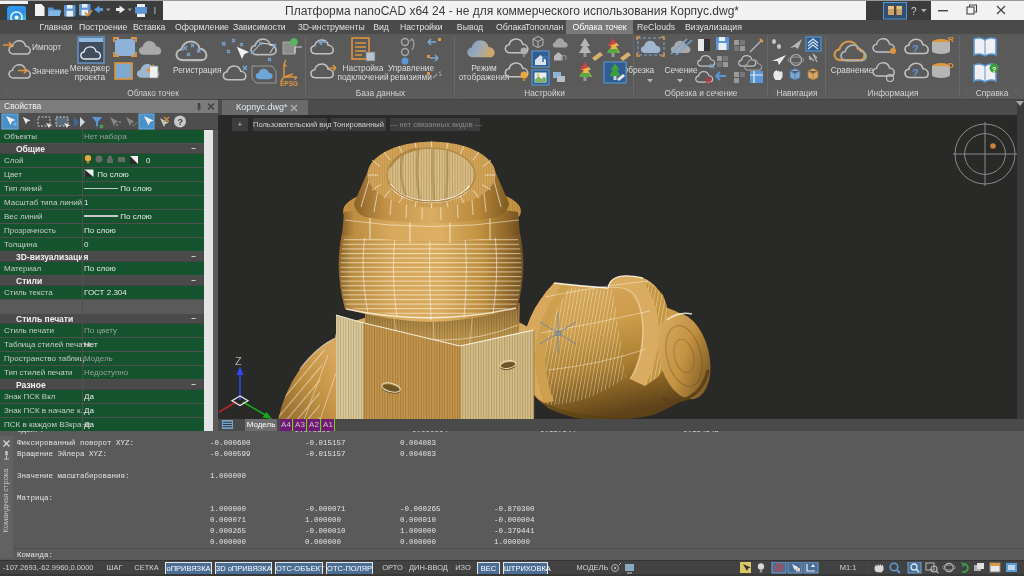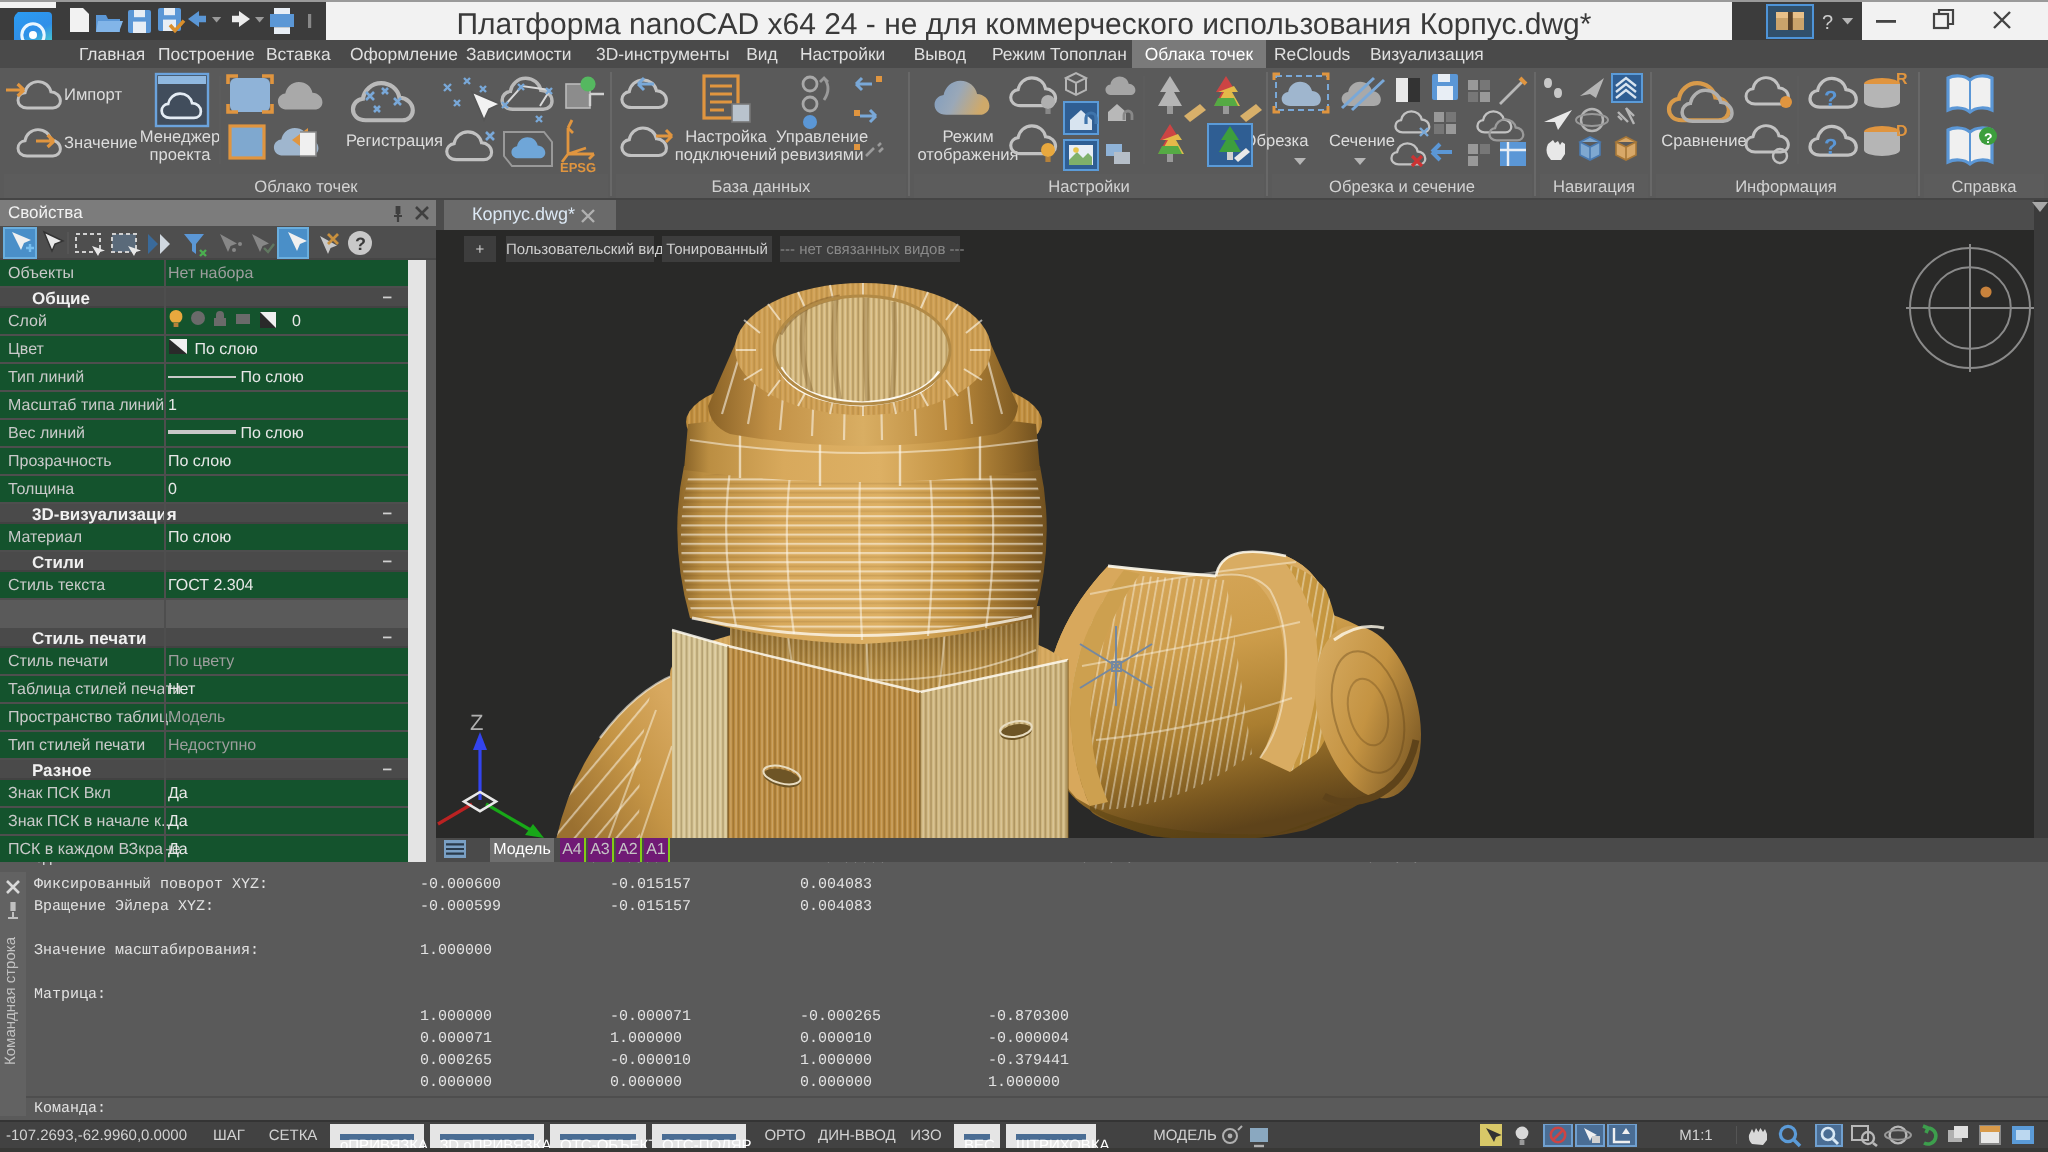--- a/index.html
+++ b/index.html
@@ -1,19 +1,19 @@
 <!DOCTYPE html>
 <html><head><meta charset="utf-8">
 <style>
 *{margin:0;padding:0;box-sizing:border-box}
 html,body{width:1024px;height:576px;overflow:hidden;background:#202020;font-family:"Liberation Sans",sans-serif}
 #app{position:relative;width:1024px;height:576px}
 .abs{position:absolute}
 #titlebar{left:0;top:0;width:1024px;height:20px;background:#f2f2f2}
-#titletext{left:0;top:4px;width:1024px;text-align:center;font-size:15px;color:#3a3a3a}
+#titletext{left:0;top:4px;width:1024px;text-align:center;font-size:12px;color:#3a3a3a}
 #tabrow{left:0;top:20px;width:1024px;height:14px;background:#4a4a4a}
 .rtab{position:absolute;top:0;height:14px;line-height:15px;font-size:8.7px;color:#e0e0e0;text-align:center;white-space:nowrap}
 .rtab.sel{background:#7a7a7a;color:#fff}
 #ribbon{left:0;top:34px;width:1024px;height:66px;background:#5a5a5a;border-bottom:1px solid #454545}
 .gsep{position:absolute;top:2px;height:62px;width:1px;background:#484848;border-right:1px solid #686868}
 .glabel{position:absolute;top:53px;height:12px;font-size:8.3px;color:#d2d2d2;text-align:center;line-height:13px;background:#5c5c5c}
 .btxt{position:absolute;font-size:8.3px;color:#dcdcdc;text-align:center;line-height:9px;white-space:nowrap}
 #proppanel{left:0;top:100px;width:218px;height:332px;background:#5a5a5a}
 #prophead{left:0;top:0;width:224px;height:13px;background:#7c7c7c;color:#f2f2f2;font-size:8.5px;line-height:13px;padding-left:4px}
 #proptools{left:0;top:13px;width:218px;height:17px;background:#4e4e4e;border-bottom:1px solid #454545}
@@ -29,21 +29,21 @@
 #viewport{left:218px;top:115px;width:806px;height:304px;background:#292928;overflow:hidden}
 .vbtn{position:absolute;top:3px;height:13px;background:#3d3d3d;color:#cfcfcf;font-size:7.5px;line-height:13px;text-align:center}
 #modelstrip{left:218px;top:419px;width:806px;height:12px;background:#4a4a4a}
 .mtab{position:absolute;top:0;height:12px;font-size:8px;line-height:12px;text-align:center;color:#c6c6c6;background:#701a75;border-right:1px solid #84cc16}
 #console{left:0;top:431px;width:1024px;height:129px;background:#5a5a5a;overflow:hidden}
 #consoletab{left:0;top:5px;width:13px;height:122px;background:#626262}
 .cline{position:absolute;left:0;width:1024px;height:11px;font-family:"Liberation Mono",monospace;font-size:7.5px;color:#e2e2e2}
 .cline span{position:absolute;top:0;white-space:pre}
 #statusbar{left:0;top:560px;width:1024px;height:16px;background:#424242;border-top:1px solid #343434}
 .sitem{position:absolute;top:0;height:14px;font-size:7.5px;color:#d2d2d2;line-height:14px;text-align:center;white-space:nowrap}
-.son{background:#4a6d94;border:5px solid #e5e5e5;color:#fff;line-height:12px;top:1px;height:13px}
+.son{background:#4a6d94;border:1px solid #e5e5e5;color:#fff;line-height:12px;top:1px;height:13px}
 </style></head>
 <body>
 <div id="app">
 <div class="abs" id="titlebar"></div>
 <div class="abs" style="left:0;top:4px;width:163px;height:16px;background:#3c3c3c"></div>
 <div class="abs" style="left:28px;top:0;width:135px;height:4px;background:#3c3c3c"></div>
 <div class="abs" style="left:866px;top:0;width:65px;height:20px;background:#3c3c3c"></div>
 <div class="abs" style="left:0;top:0;width:1024px;height:1px;background:#9a9a9a"></div>
 <div class="abs" id="titletext">Платформа nanoCAD x64 24 - не для коммерческого использования Корпус.dwg*</div>
 <svg class="abs" style="left:931px;top:0" width="93" height="20" viewBox="0 0 93 20">
@@ -95,21 +95,21 @@
 <div class="abs" id="tabrow">
   <div class="rtab" style="left:36px;width:40px">Главная</div>
   <div class="rtab" style="left:79px;width:44px">Построение</div>
   <div class="rtab" style="left:133px;width:32px">Вставка</div>
   <div class="rtab" style="left:175px;width:46px">Оформление</div>
   <div class="rtab" style="left:233px;width:50px">Зависимости</div>
   <div class="rtab" style="left:298px;width:60px">3D-инструменты</div>
   <div class="rtab" style="left:372px;width:18px">Вид</div>
   <div class="rtab" style="left:400px;width:42px">Настройки</div>
   <div class="rtab" style="left:456px;width:28px">Вывод</div>
-  <div class="rtab" style="left:496px;width:25px">Режим</div>
+  <div class="rtab" style="left:496px;width:25px">Облака</div>
   <div class="rtab" style="left:525px;width:38px">Топоплан</div>
   <div class="rtab sel" style="left:566px;width:67px">Облака точек</div>
   <div class="rtab" style="left:637px;width:38px">ReClouds</div>
   <div class="rtab" style="left:685px;width:52px">Визуализация</div>
 </div>
 <div class="abs" id="ribbon"></div>
 <div class="abs" style="left:0;top:34px;width:1024px;height:66px" id="ribbonparts">
   <div class="gsep" style="left:305px"></div>
   <div class="gsep" style="left:454px"></div>
   <div class="gsep" style="left:633px"></div>

